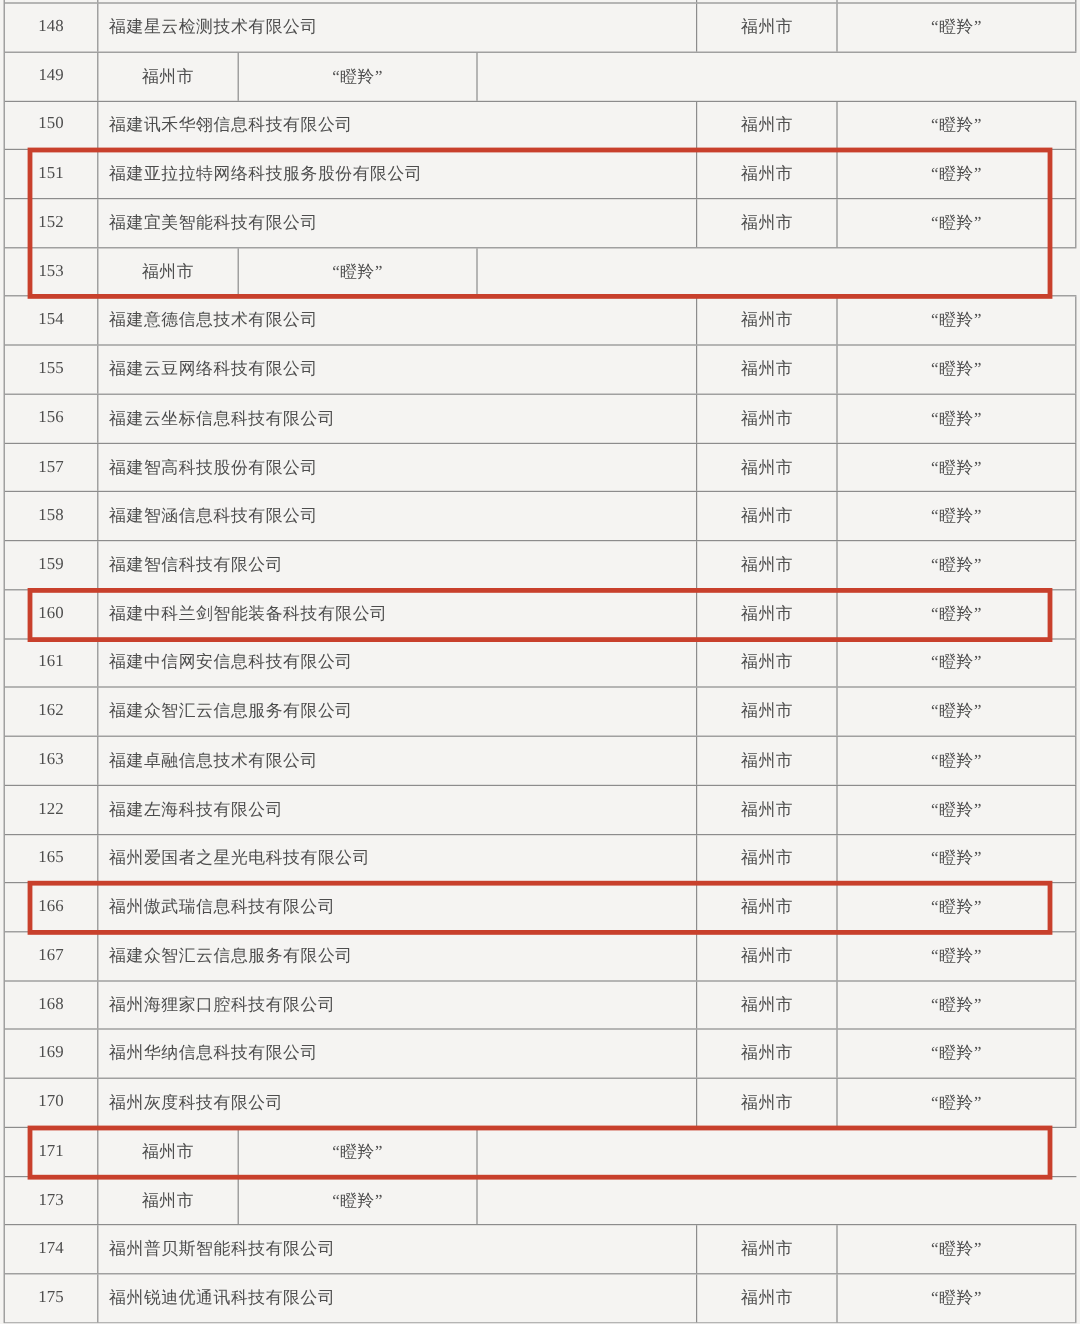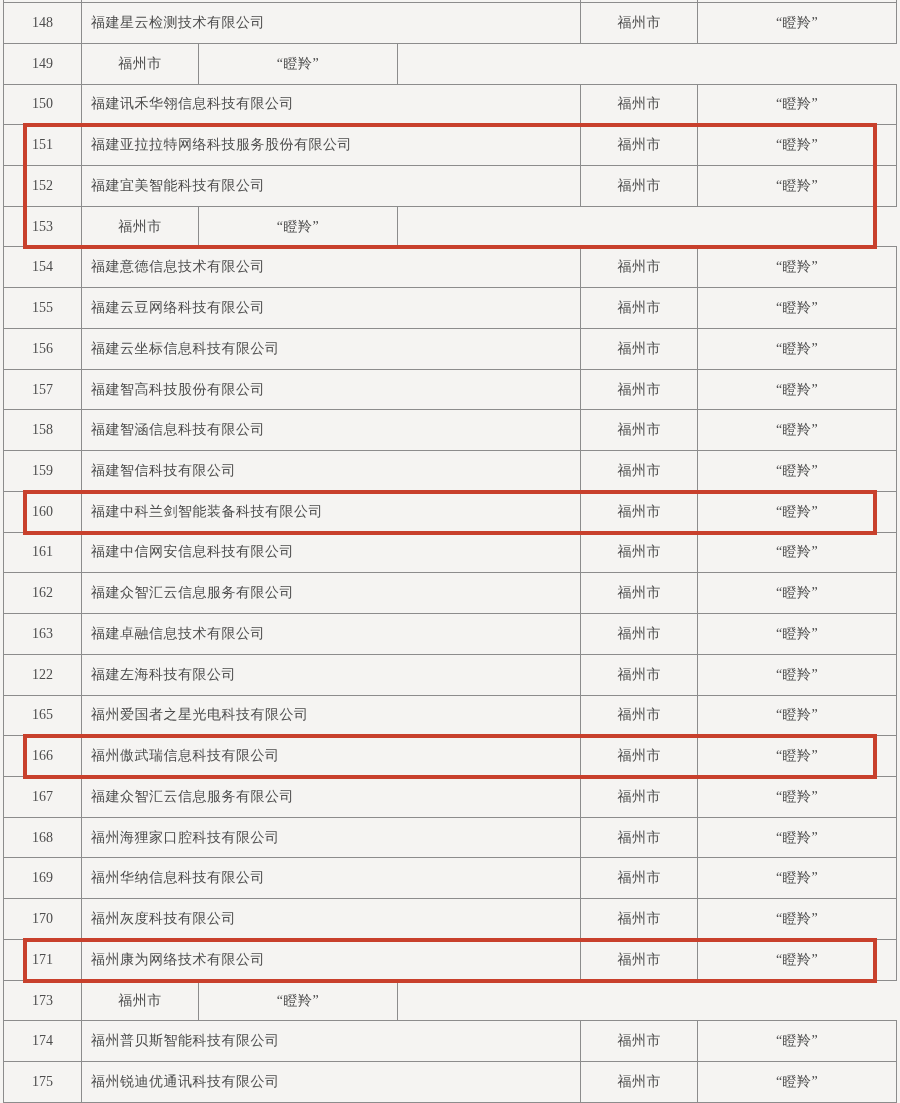--- a/index.html
+++ b/index.html
@@ -226,21 +226,20 @@
 
   <div class="row">
     <div class="cell c-no">170</div>
     <div class="cell c-company">福州灰度科技有限公司</div>
     <div class="cell c-city">福州市</div>
     <div class="cell c-cat">“瞪羚”</div>
   </div>
 
   <div class="row">
     <div class="cell c-no">171</div>
-    <div class="cell c-company">福州康为网络技术有限公司</div>
     <div class="cell c-city">福州市</div>
     <div class="cell c-cat">“瞪羚”</div>
   </div>
 
   <div class="row">
     <div class="cell c-no">173</div>
     <div class="cell c-city">福州市</div>
     <div class="cell c-cat">“瞪羚”</div>
   </div>
 

